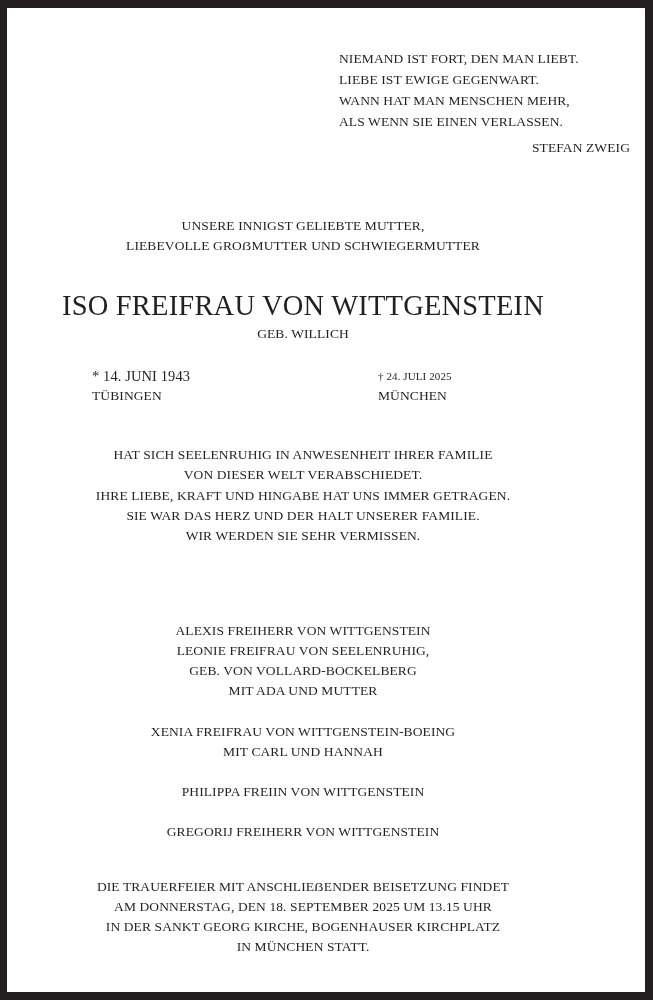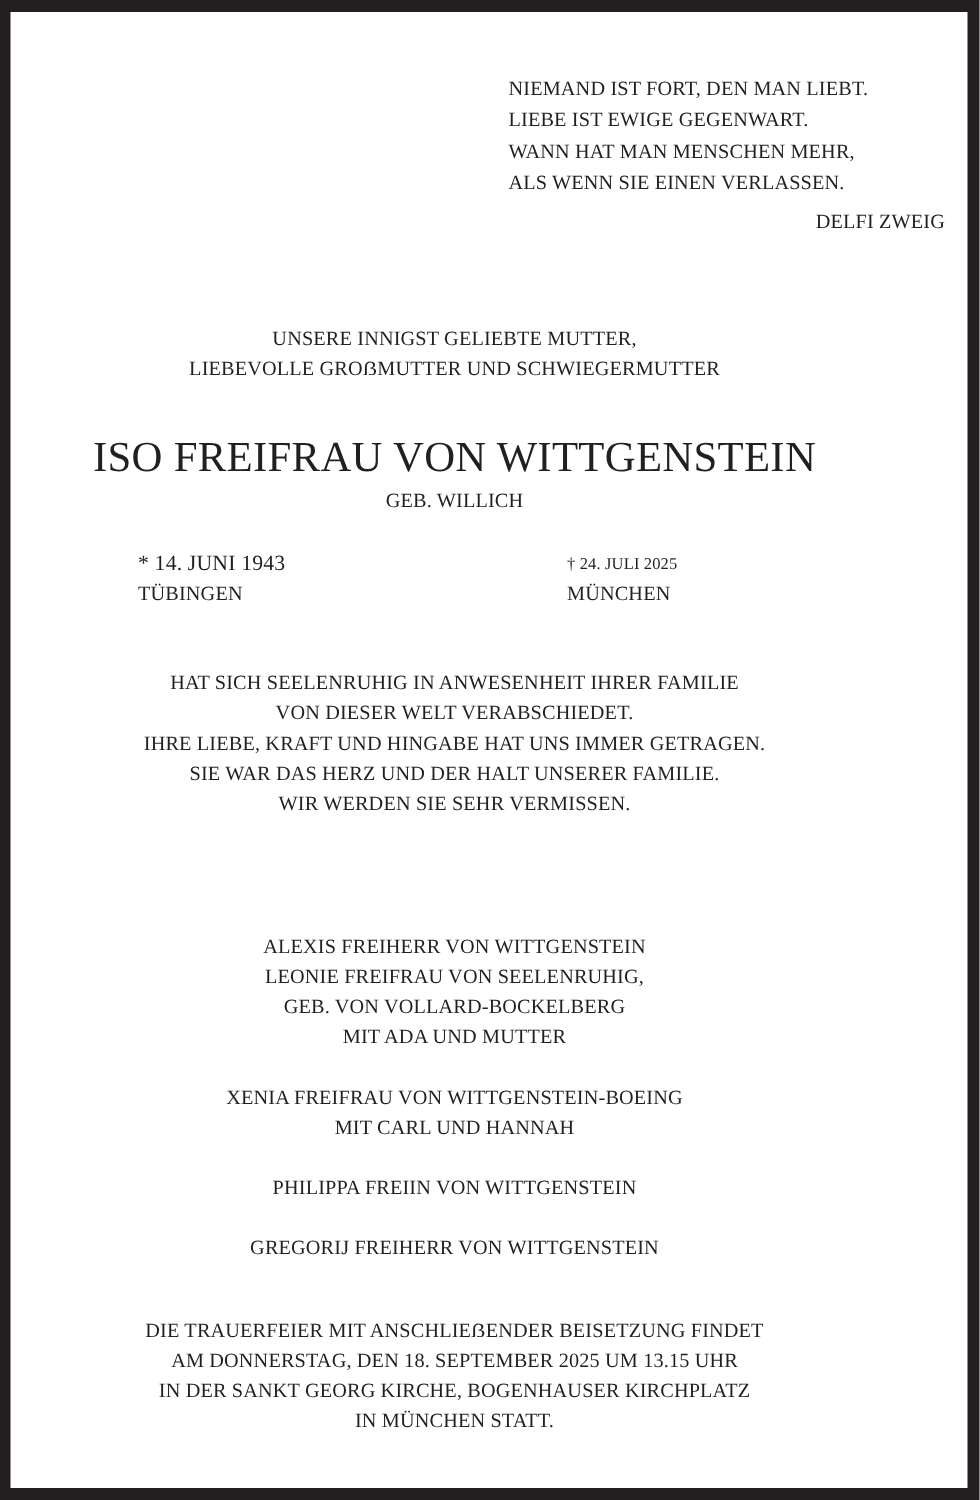--- a/index.html
+++ b/index.html
@@ -16,21 +16,21 @@
 </head>
 <body>
 
 <div class="card">
 
   <div>
     <div class="ln quote" style="top:41px">NIEMAND IST FORT, DEN MAN LIEBT.</div>
     <div class="ln quote" style="top:62px">LIEBE IST EWIGE GEGENWART.</div>
     <div class="ln quote" style="top:83px">WANN HAT MAN MENSCHEN MEHR,</div>
     <div class="ln quote" style="top:104px">ALS WENN SIE EINEN VERLASSEN.</div>
-    <div class="ln author" style="top:130px">DELFI ZWEIG</div>
+    <div class="ln author" style="top:130px">STEFAN ZWEIG</div>
   </div>
 
   <div>
     <div class="ln c" style="top:208px">UNSERE INNIGST GELIEBTE MUTTER,</div>
     <div class="ln c" style="top:228px">LIEBEVOLLE GROẞMUTTER UND SCHWIEGERMUTTER</div>
   </div>
 
   <div class="ln c name" style="top:282px">ISO FREIFRAU VON WITTGENSTEIN</div>
   <div class="ln c" style="top:316px">GEB. WILLICH</div>
 

